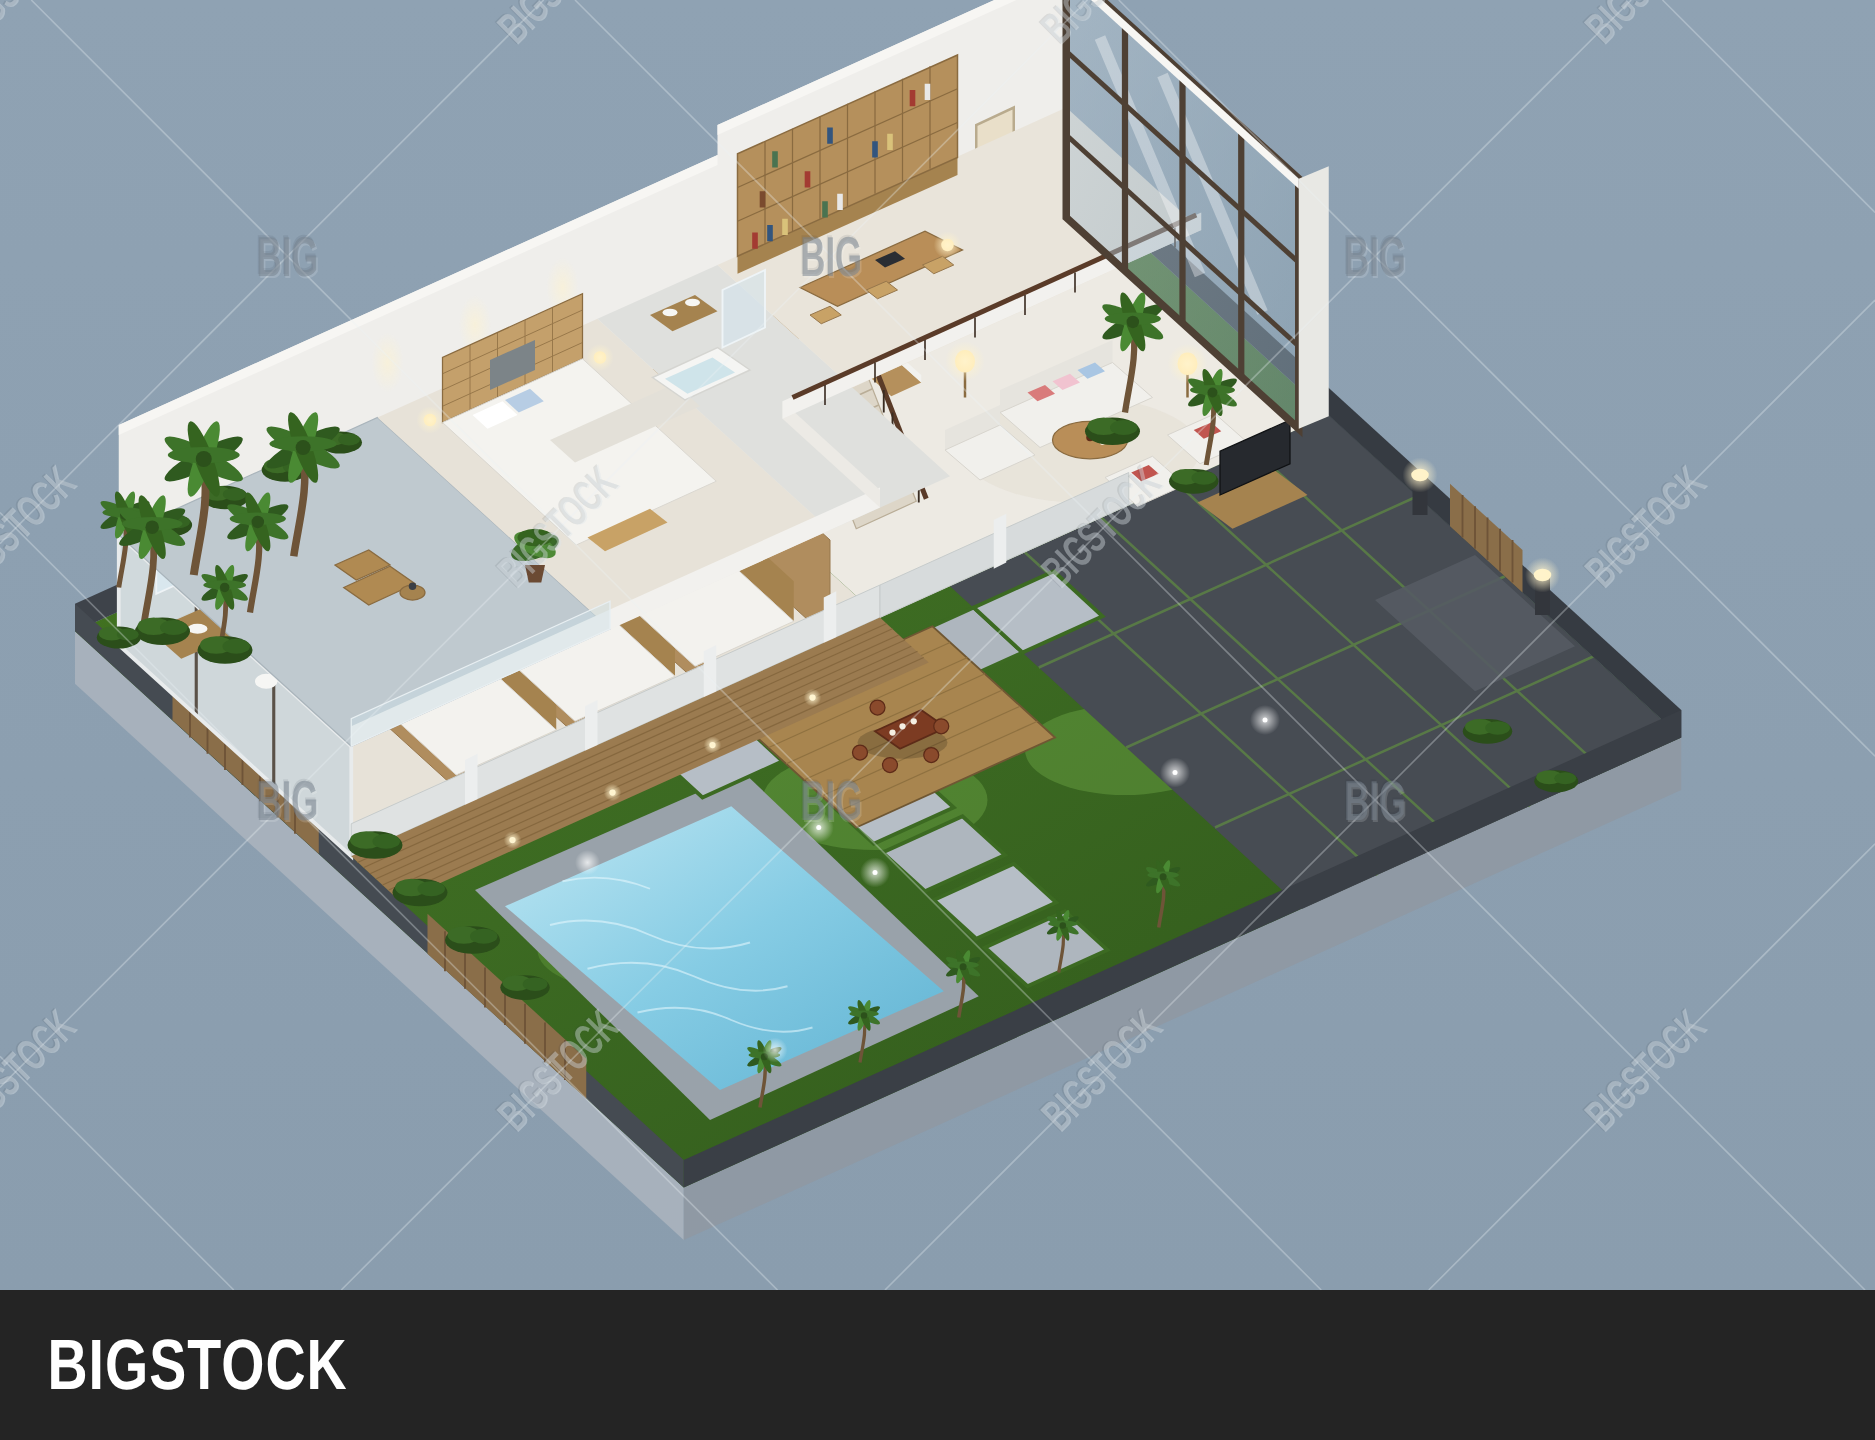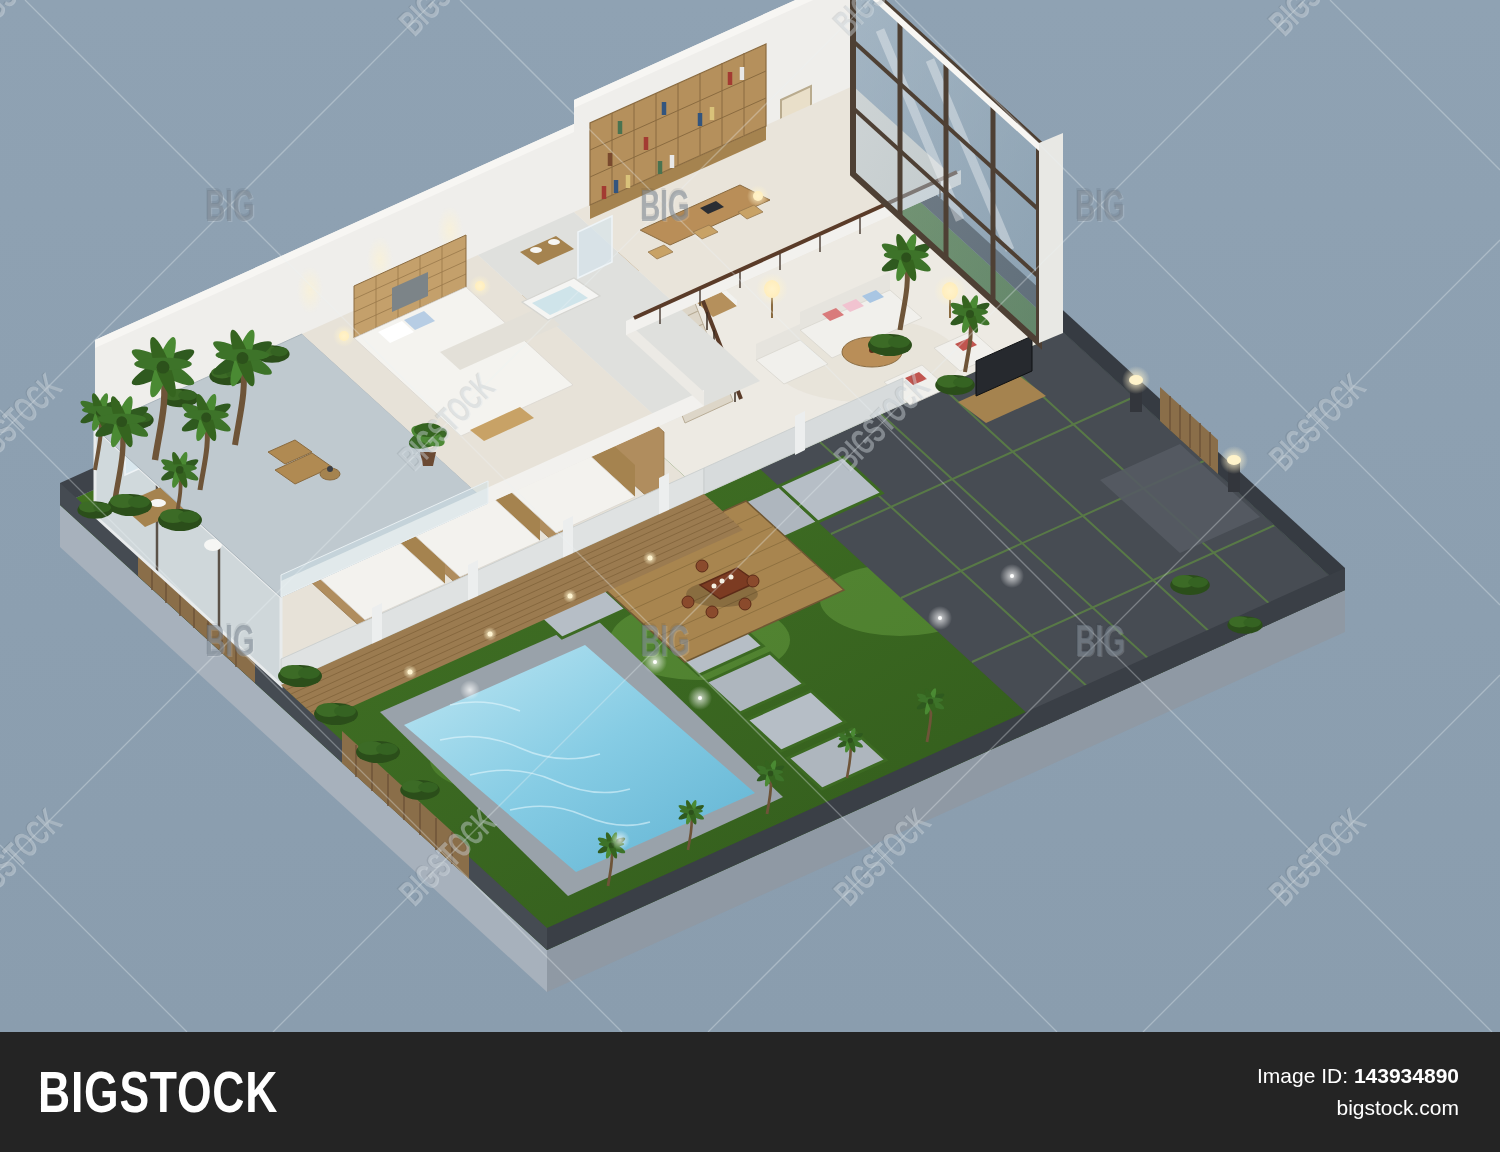--- a/index.html
+++ b/index.html
@@ -635,21 +635,14 @@
         <text class="wm-stock" transform="translate(447 857) rotate(-45) scale(0.62 1)" dominant-baseline="central">BIGSTOCK</text>
         <text class="wm-stock" transform="translate(882 857) rotate(-45) scale(0.62 1)" dominant-baseline="central">BIGSTOCK</text>
         <text class="wm-stock" transform="translate(1317 857) rotate(-45) scale(0.62 1)" dominant-baseline="central">BIGSTOCK</text>
       </g>
     </g>
   </svg>
   </div>
 
   <div class="footer-bar" style="background: rgb(36, 36, 36); color: rgb(255, 255, 255);">
     <div class="footer-logo">BIGSTOCK</div>
-    <div class="footer-meta">
-      <div>
-        <span>Image ID:</span>
-        <b>143934890</b>
-      </div>
-      <div>bigstock.com</div>
-    </div>
   </div>
 </div>
 
 </body></html>

